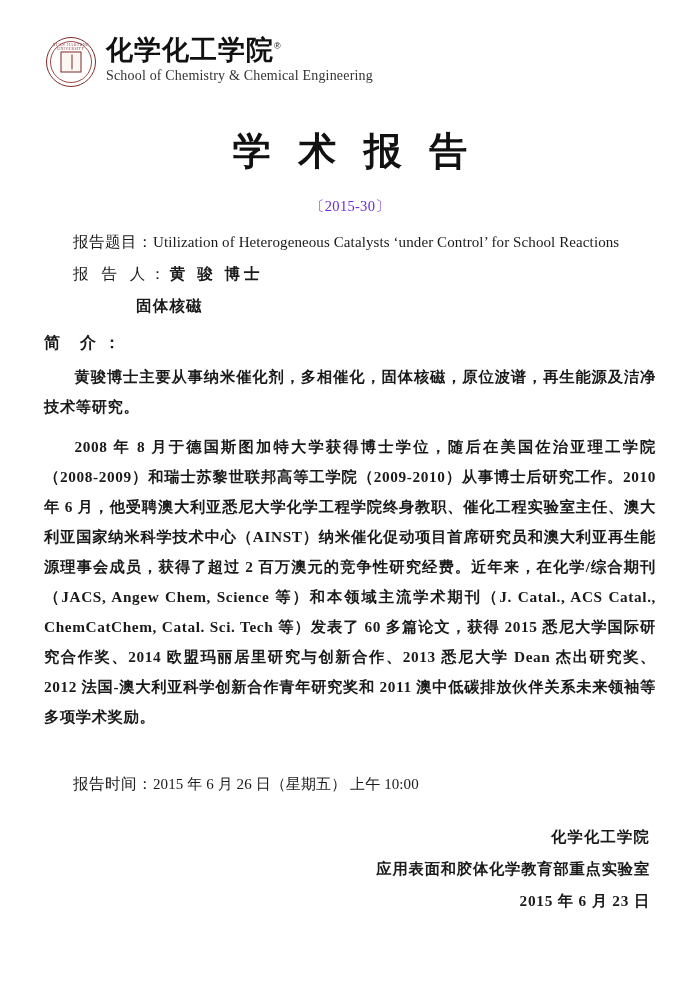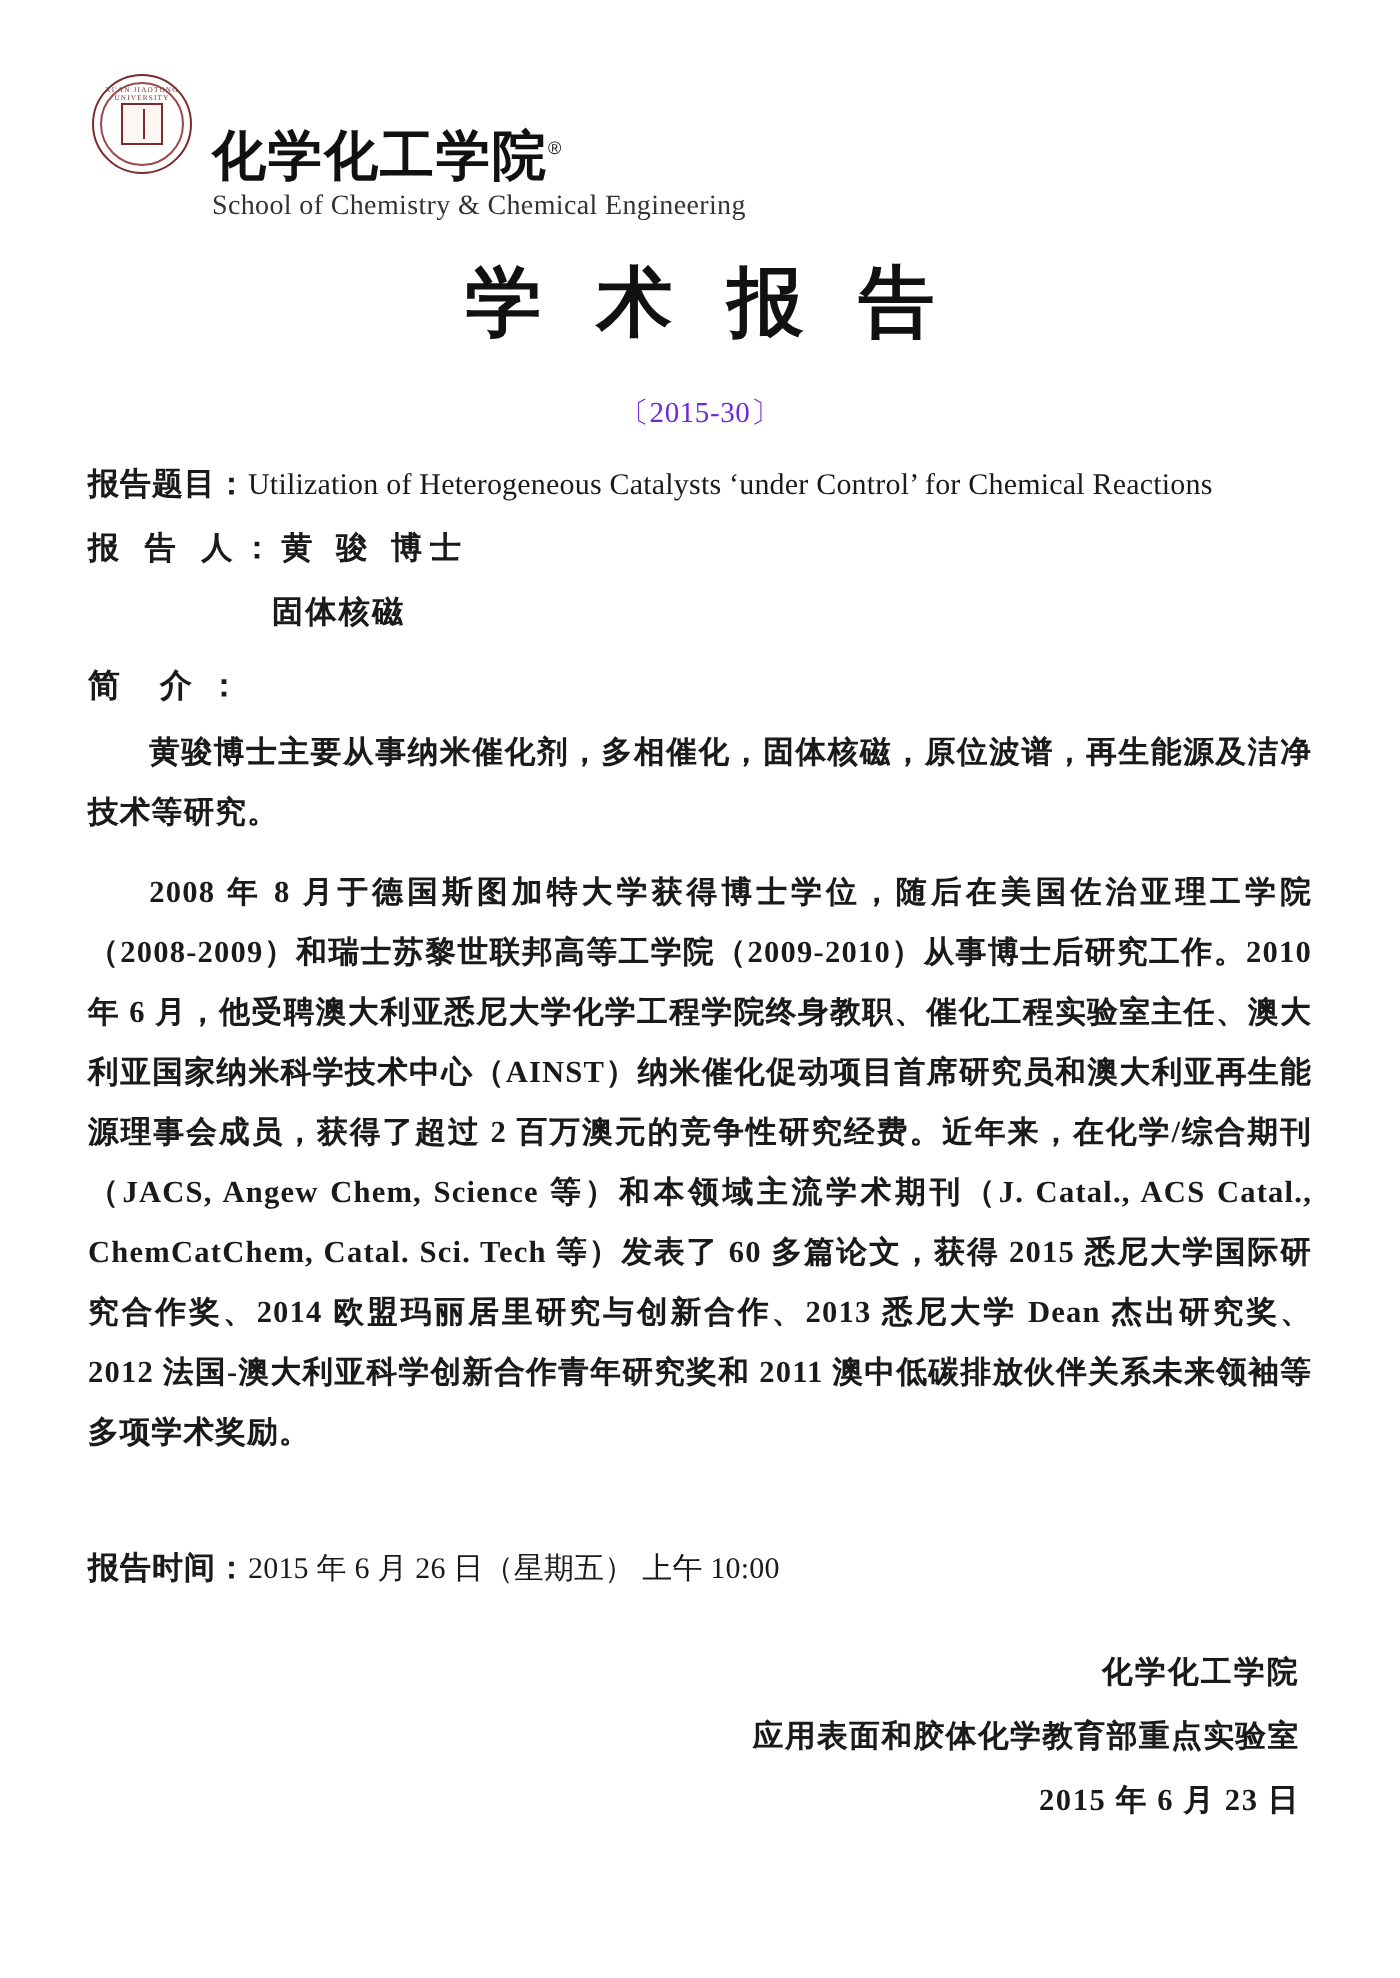--- a/index.html
+++ b/index.html
@@ -81,21 +81,20 @@
     justify-content: flex-start;
   }
   .logo-cn {
     font-size: 27px;
     font-weight: bold;
     letter-spacing: 1px;
     line-height: 1.08;
     color: #111;
     position: relative;
     font-family: Liberation Sans, sans-serif;
-    margin-top: 28px;
   }
   .logo-cn .mark {
     font-size: 9px;
     font-weight: normal;
     vertical-align: super;
     letter-spacing: 0;
   }
   .logo-en {
     font-size: 14px;
     letter-spacing: 0.18px;
@@ -126,24 +125,25 @@
   .fields {
     margin-top: 16px;
   }
   .field-row {
     display: flex;
     align-items: baseline;
     margin-bottom: 11px;
     font-size: 15.5px;
   }
   .field-label {
-    font-weight: bold;
+    font-weight: normal;
     white-space: nowrap;
     flex: 0 0 auto;
     letter-spacing: 0.5px;
+    margin-left: 29px;
   }
   .field-label.spaced {
     letter-spacing: 4.5px;
     text-align: center;
   }
   .field-value {
     font-size: 15px;
     letter-spacing: 0.1px;
   }
   .field-value.cn {
@@ -213,21 +213,21 @@
       <div class="logo-en">School of Chemistry &amp; Chemical Engineering</div>
     </div>
   </div>
 
   <div class="doc-title">学 术 报 告</div>
   <div class="doc-number">〔2015-30〕</div>
 
   <div class="fields">
     <div class="field-row">
       <span class="field-label">报告题目：</span>
-      <span class="field-value">Utilization of Heterogeneous Catalysts ‘under Control’ for Chemical Reactions</span>
+      <span class="field-value">Utilization of Heterogeneous Catalysts ‘under Control’ for School Reactions</span>
     </div>
     <div class="field-row">
       <span class="field-label spaced">报 告 人：</span>
       <span class="field-value cn">黄  骏  博士</span>
     </div>
     <div class="field-sub">固体核磁</div>
     <div class="intro-label">简  介：</div>
   </div>
 
   <p class="body-para">黄骏博士主要从事纳米催化剂，多相催化，固体核磁，原位波谱，再生能源及洁净技术等研究。</p>

